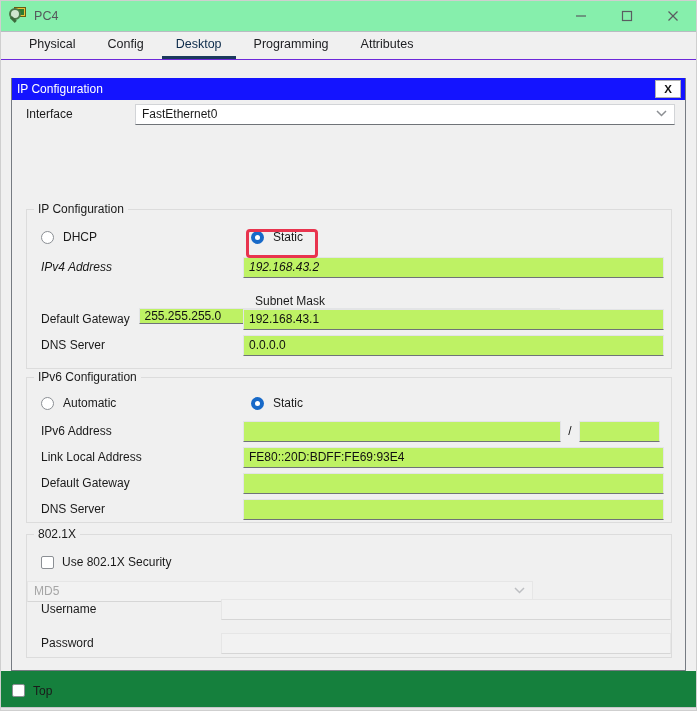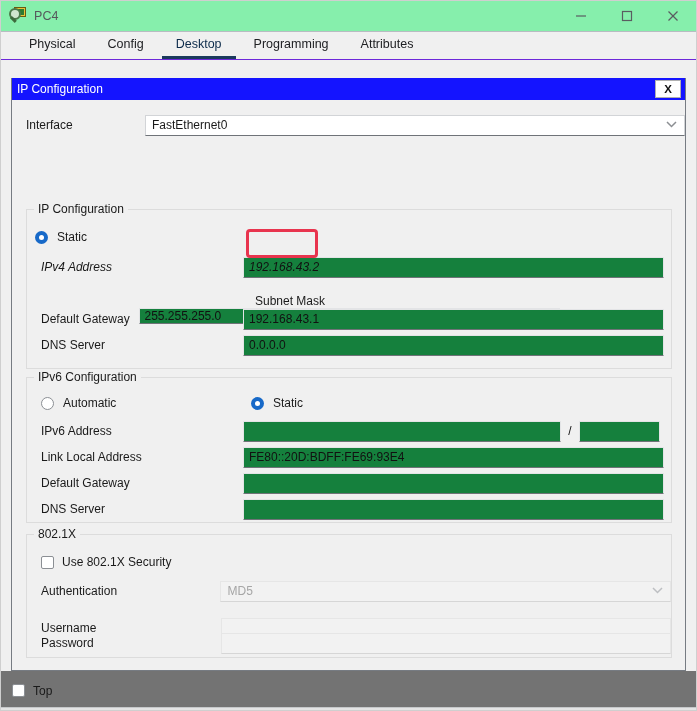--- a/index.html
+++ b/index.html
@@ -127,23 +127,22 @@
     font-size: 11.5px;
     font-weight: 600;
     display: flex; align-items: center; justify-content: center;
   }
 
   
   #iface-row {
     display: flex;
     align-items: center;
     height: 22px;
-    margin-top: 14px;
+    margin-top: 3px;
     padding-left: 14px;
-    justify-content: space-between;
   }
   #iface-label { font-size: 12px; width: 109px; }
   #iface-combo {
     flex: 0 0 auto;
     width: 540px; height: 21px;
     background: #fff;
     border: 1px solid #d2d4d7;
     border-bottom: 1px solid #6f7378;
     position: relative;
     display: flex; align-items: center;
@@ -185,21 +184,21 @@
   .rlabel {
     width: 216px;
     padding-left: 14px;
     font-size: 12px;
     color: #1a1a1a;
   }
   .rlabel.disabled { color: #9a9a9a; }
 
   .tfield {
     height: 21px;
-    background: #15803d;
+    background: #bef264;
     border: 1px solid #e3e4e6;
     border-bottom: 1px solid #6f7378;
     font-size: 12px;
     display: flex; align-items: center;
     padding-left: 5px;
     width: 421px;
     color: #111;
   }
   .tfield.narrow  { width: 318px; }
   .tfield.small   { width: 81px; }
@@ -268,21 +267,21 @@
     padding-left: 6px;
     position: relative;
   }
   .selfield .chev { position: absolute; right: 7px; top: 5px; }
 
   
   #bottom-bar {
     position: absolute;
     left: 0; bottom: 0;
     width: 695px; height: 39px;
-    background: #737373;
+    background: #15803d;
     display: flex;
     align-items: center;
     padding-left: 11px;
     border-top: none;
   }
   #statusline {
     position: absolute;
     left: 0; bottom: 0;
     width: 695px; height: 3px;
     background: #e4e4e4;
@@ -347,20 +346,24 @@
             <polyline points="1,1 5.5,5.5 10,1" fill="none" stroke="#8c8f93" stroke-width="1.5"></polyline>
           </svg>
         </span>
       </div>
     </div>
 
     <div class="group" id="grp-ipv4">
       <span class="legend">IP Configuration</span>
 
       <div class="row" style="top:16px;">
+        <div class="rlabel radio-wrap">
+          <span class="radio"></span>
+          <span class="radio-label">DHCP</span>
+        </div>
         <div class="radio-wrap" style="margin-left:8px;">
           <span class="radio checked"></span>
           <span class="radio-label">Static</span>
         </div>
       </div>
 
       <div class="row" style="top:46px;font-style:italic;">
         <span class="rlabel">IPv4 Address</span>
         <span class="tfield">192.168.43.2</span>
       </div>
@@ -422,32 +425,31 @@
       <span class="legend">802.1X</span>
 
       <div class="row" style="top:16px;">
         <div class="rlabel" style="display:flex;align-items:center;">
           <span class="cbox"></span>
           <span class="cbox-label">Use 802.1X Security</span>
         </div>
       </div>
 
       <div class="row" style="top:45px;">
-        <span class="rlabel disabled" style="color:#1a1a1a;">Authentication</span>
         <span class="selfield">
           <span>MD5</span>
           <span class="chev">
             <svg class="chev-svg" width="11" height="7" viewBox="0 0 11 7">
               <polyline points="1,1 5.5,5.5 10,1" fill="none" stroke="#bdbfc2" stroke-width="1.5"></polyline>
             </svg>
           </span>
         </span>
       </div>
 
-      <div class="row" style="top:82px;">
+      <div class="row" style="top:63px;">
         <span class="rlabel">Username</span>
         <span class="tfield disabled" style="width:506px;"></span>
       </div>
 
       <div class="row" style="top:97px;">
         <span class="rlabel">Password</span>
         <span class="tfield disabled" style="width:506px;"></span>
       </div>
     </div>
 

